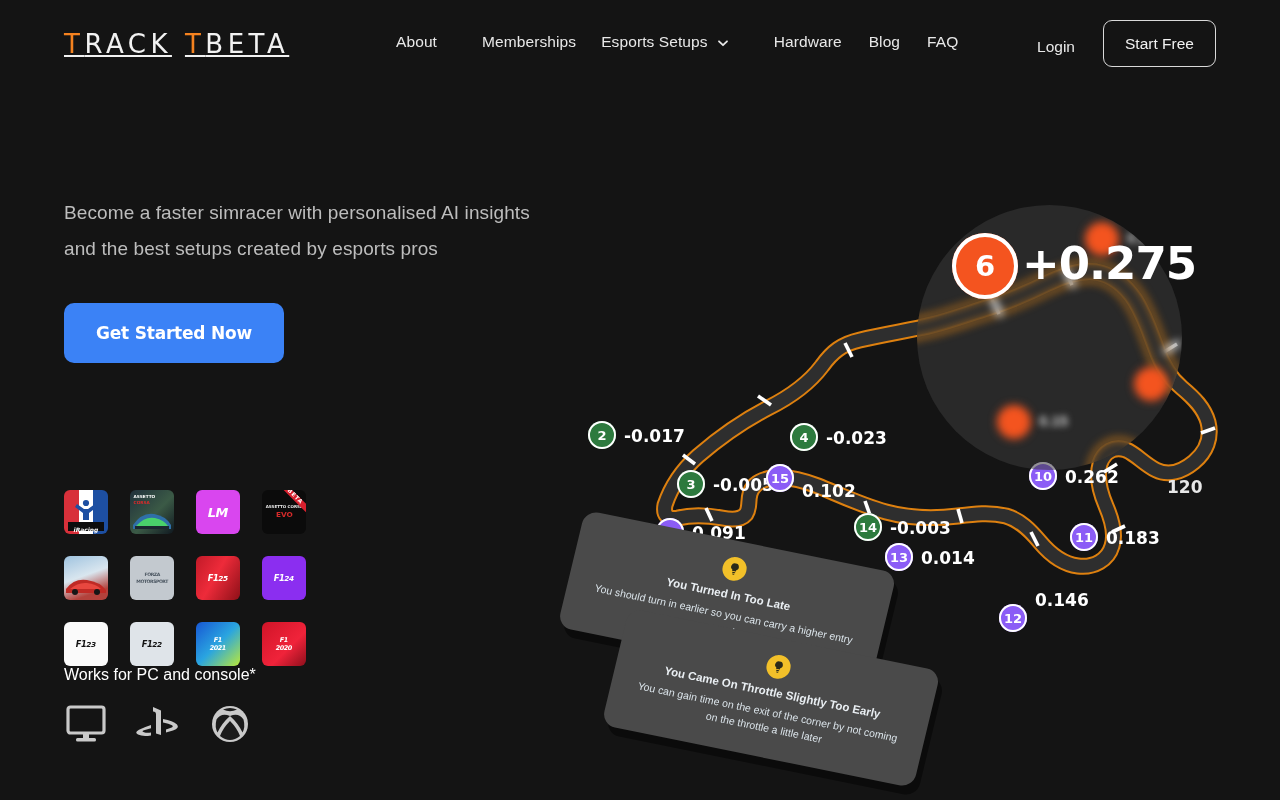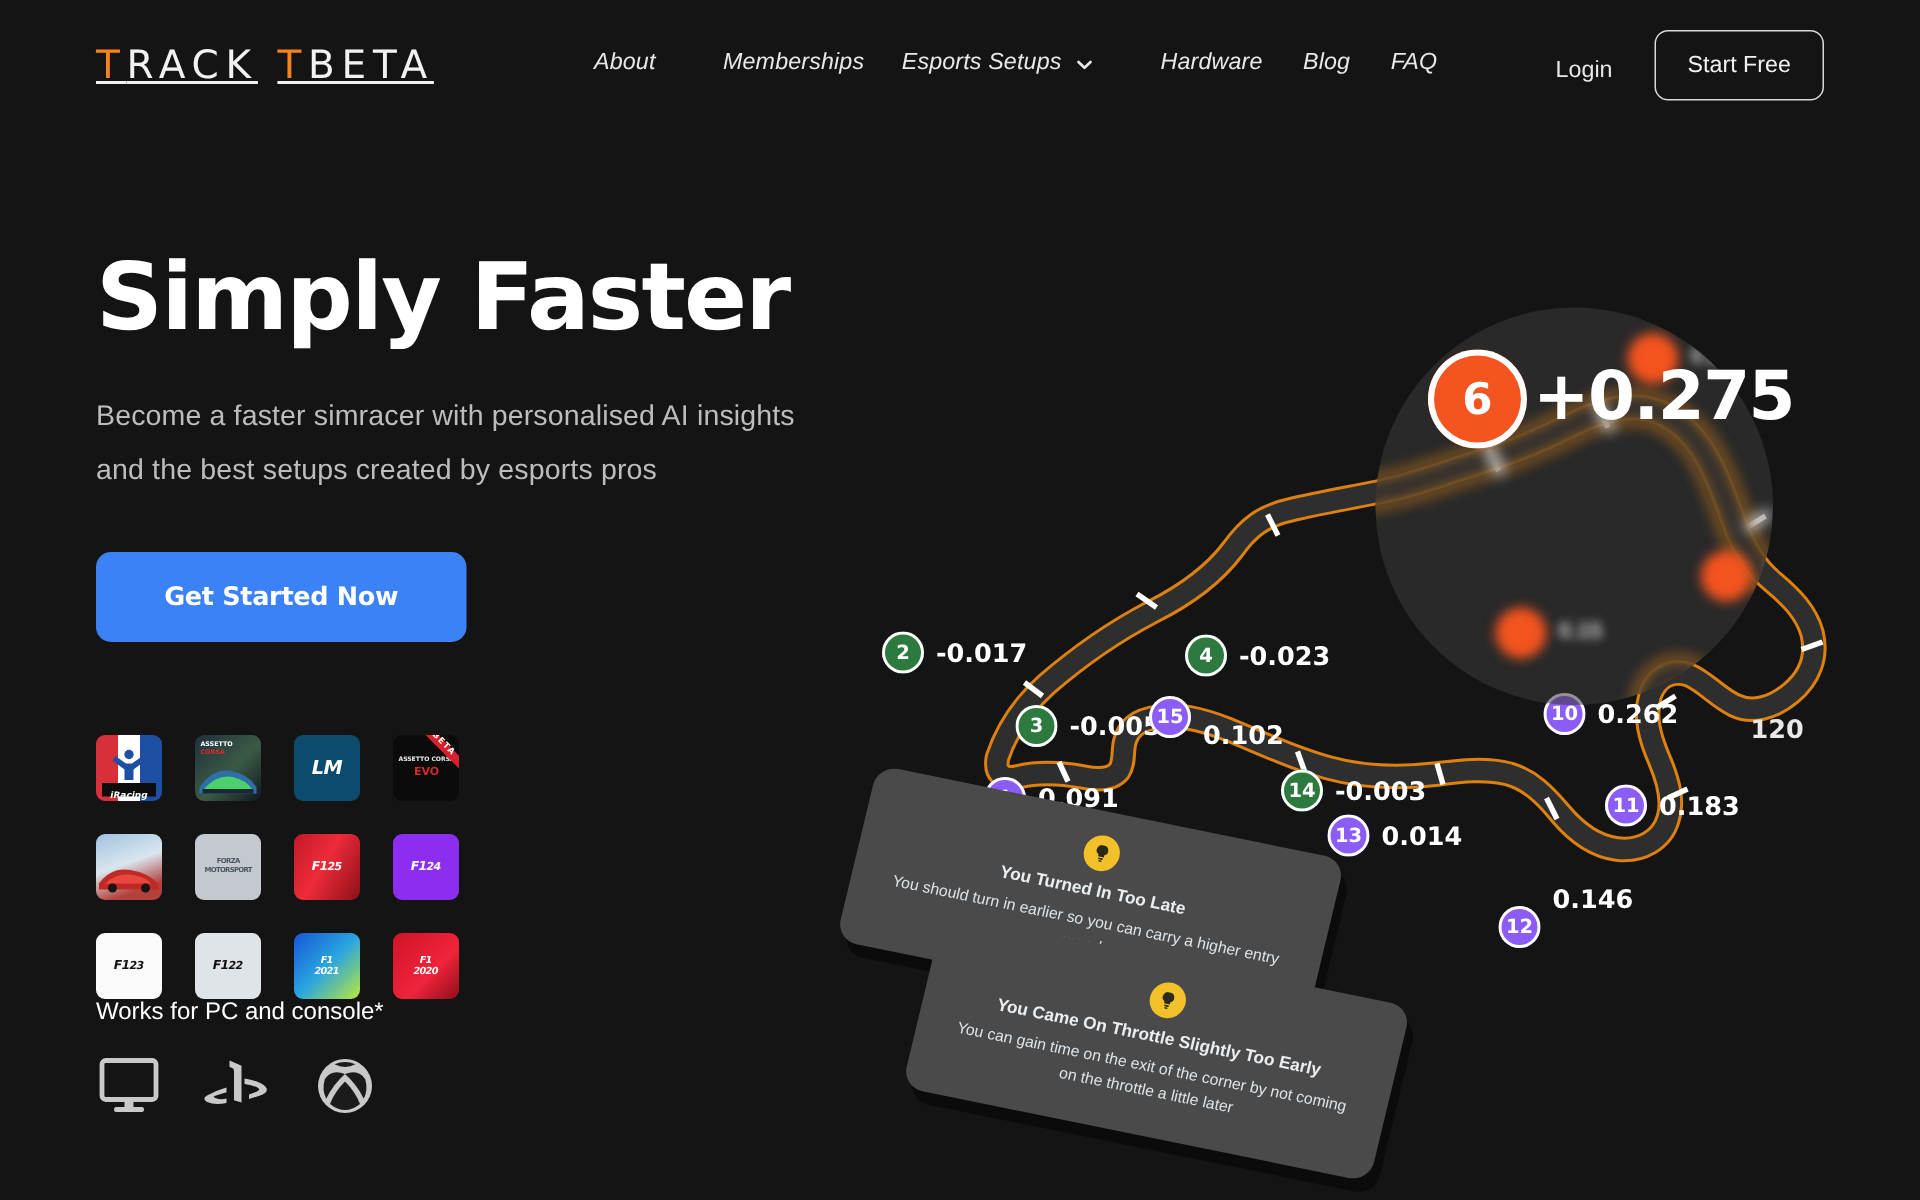--- a/index.html
+++ b/index.html
@@ -24,21 +24,21 @@
   }
   .logo .t { color:#f5821f; }
   .logo .gap { display:inline-block; width:13px; }
 
   .nav-links {
     position:absolute; left:396px; top:33px;
     display:flex; align-items:center; gap:0px;
   }
   .nav-links a {
     color:#e8e8e8; font-size:15.5px; text-decoration:none;
-    padding:0 0; white-space:nowrap; letter-spacing:.1px;font-style:italic;
+    padding:0 0; white-space:nowrap; letter-spacing:.1px;
   }
   .nl-about { margin-right:45px; }
   .nl-memb { margin-right:25px; }
   .nl-setups { display:flex; align-items:center; gap:9px; margin-right:45px; }
   .nl-hw { margin-right:27px; }
   .nl-blog { margin-right:27px; }
   .chev { display:inline-block; width:12px; height:12px; position:relative; top:1px; }
   .chev svg { display:block; }
 
   .nav-right { position:absolute; right:64px; top:20px; display:flex; align-items:center; }
@@ -60,21 +60,21 @@
     font-size:62px; font-weight:bold; color:#ffffff;
     letter-spacing:-1.2px; line-height:1.05;
     font-family:"DejaVu Sans", sans-serif;
   }
   .subhead {
     margin-top:30px; font-size:19px; line-height:36px;
     color:#bdbdbd; max-width:540px; letter-spacing:.1px;
   }
   .cta {
     margin-top:36px; display:flex; align-items:center; justify-content:center;
-    width:247px; height:60px; border-radius:10px;
+    width:220px; height:60px; border-radius:10px;
     background:#3b82f6; color:#ffffff; font-size:17px; font-weight:bold;
     border:none; cursor:pointer; letter-spacing:-.2px;
     font-family:"DejaVu Sans", sans-serif;
   }
 
   
   .tiles {
     position:absolute; left:64px; top:490px;
     display:grid; grid-template-columns:repeat(4, 44px);
     gap:22px 22px;
@@ -84,21 +84,21 @@
     position:relative; cursor:pointer;
     display:flex; align-items:center; justify-content:center;
     font-size:8px; font-weight:bold; color:#fff; text-align:center;
     line-height:1; font-family:"DejaVu Sans", sans-serif;
   }
   .tile-label { position:relative; z-index:3; transform:scale(.92); }
 
   .t-iracing { background:linear-gradient(90deg,#d8303a 0 33%,#ffffff 33% 66%,#1d4fa2 66% 100%); }
   .t-iracing .ir-fig { position:absolute; inset:0; }
   .t-acc { background:linear-gradient(135deg,#20303c,#3b5a46 55%,#101820); }
-  .t-lmu { background:#0c4a6e; }
+  .t-lmu { background:#d946ef; }
   .t-evo { background:#0b0b0b; }
   .t-ac  { background:linear-gradient(160deg,#9fc3df,#d9e6ef 45%,#b3423c 80%); }
   .t-forza { background:#c3c9cf; }
   .t-f125 { background:linear-gradient(120deg,#c21a28,#ee2b3a 45%,#8d1018); }
   .t-f124 { background:#8b2ef0; }
   .t-f123 { background:#fafafa; }
   .t-f122 { background:#dfe4e9; }
   .t-f121 { background:linear-gradient(135deg,#1757d4,#2aa5e0 50%,#b9e83a); }
   .t-f120 { background:linear-gradient(135deg,#d01428,#f0233a 60%,#8e0f1c); }
 
@@ -208,21 +208,20 @@
       <a href="#">FAQ</a>
     </div>
 
     <div class="nav-right">
       <a class="login" href="#">Login</a>
       <button class="start-free">Start Free</button>
     </div>
   </div>
 
   <div class="hero-left">
-    <h1 class="headline">Simply Faster</h1>
     <p class="subhead">
       <span>Become a faster simracer with personalised AI insights</span><br>
       <span>and the best setups created by esports pros</span>
     </p>
     <button class="cta">Get Started Now</button>
   </div>
 
   <div class="tiles">
     <div class="tile t-iracing">
       <span class="ir-fig">

